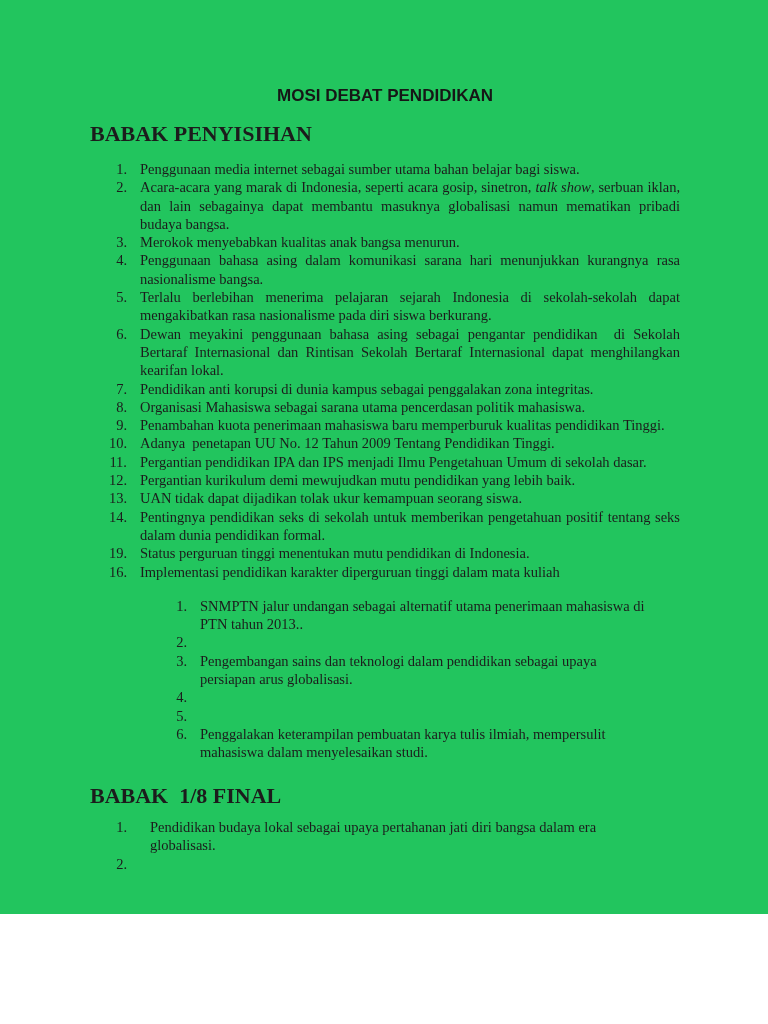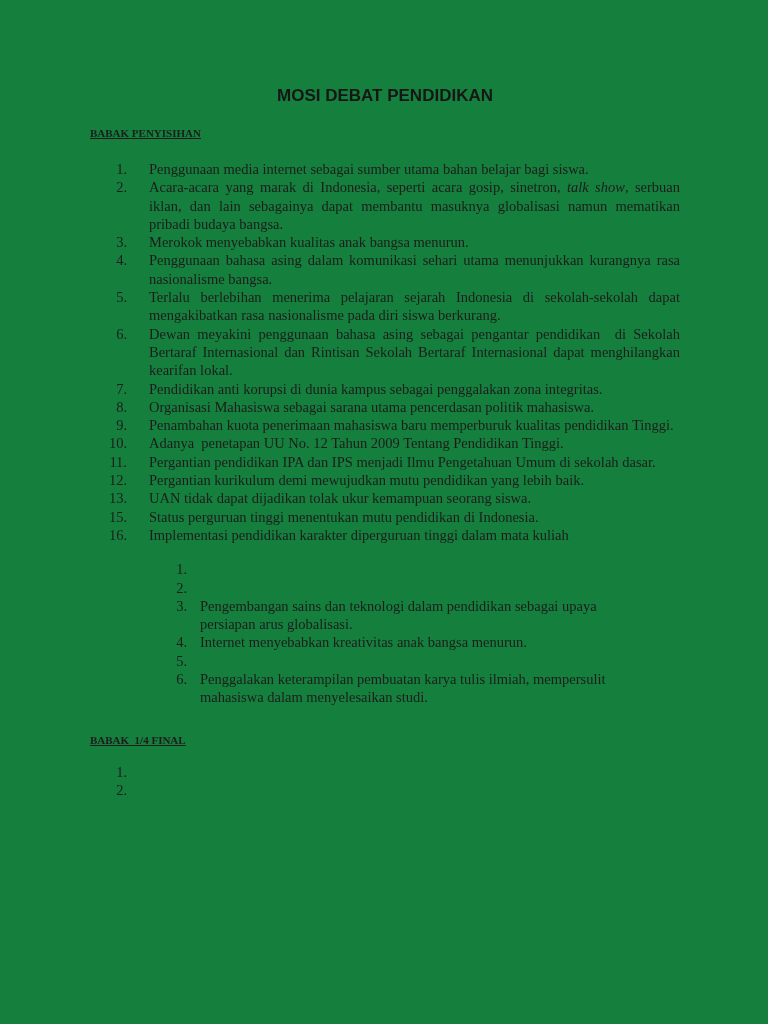--- a/index.html
+++ b/index.html
@@ -1,59 +1,58 @@
 <!DOCTYPE html>
 <html><head>
 <meta charset="utf-8">
 <style>
   html, body { margin: 0; padding: 0; background: #ffffff; }
   .page {
     position: relative;
     width: 768px;
-    height: 1024px;
+    height: 914px;
     margin: 0 auto;
-    background: #15803d;
+    background: #22c55e;
     box-sizing: border-box;
     padding: 86px 88px 0 90px;
     font-family: "Liberation Serif", "DejaVu Serif", serif;
     color: #1c1c1c;
     font-size: 14.5px;
     overflow: hidden;
   }
   .doc-title {
     margin: 0;
     font-family: "Liberation Sans", "DejaVu Sans", sans-serif;
     font-weight: 700;
     font-size: 17px;
     line-height: 20px;
     text-align: center;
     color: #161616;
     white-space: pre-wrap;
   }
   .section-heading {
     margin: 18px 0 0 0;
-    font-size: 11px;
+    font-size: 22px;
     line-height: 19px;
     font-weight: 700;
-    text-decoration: underline;
     white-space: pre-wrap;
   }
   .sub-heading {
     margin: 31px 0 0 10px;
     font-size: 14.8px;
     line-height: 19px;
     font-weight: 400;
     white-space: pre-wrap;
   }
   .list { line-height: 18.3px; }
   .list .li { display: flex; align-items: flex-start; }
   .list .num { flex: none; width: 37px; text-align: right; white-space: pre; }
   .list .txt { flex: 1; white-space: pre-wrap; }
   .list-main { margin-top: 17px; }
-  .list-main .txt { margin-left: 22px; text-align: justify; }
+  .list-main .txt { margin-left: 13px; text-align: justify; }
   .list-cadangan { margin-top: 16px; margin-left: 60px; width: 497px; }
   .list-cadangan .txt { margin-left: 13px; text-align: left; }
   .list-final { margin-top: 13px; width: 572px; line-height: 18.5px; }
   .list-final .txt { margin-left: 23px; text-align: left; }
   .heading-final { margin-top: 24px; }
   em { }
 </style>
 </head>
 <body>
 
@@ -71,21 +70,21 @@
     <div class="li">
       <span class="num">2.</span>
       <span class="txt"><span>Acara-acara yang marak di Indonesia, seperti acara gosip, sinetron, </span><em>talk show</em><span>, serbuan iklan, dan lain sebagainya dapat membantu masuknya globalisasi namun mematikan pribadi budaya bangsa.</span></span>
     </div>
     <div class="li">
       <span class="num">3.</span>
       <span class="txt">Merokok menyebabkan kualitas anak bangsa menurun.</span>
     </div>
     <div class="li">
       <span class="num">4.</span>
-      <span class="txt">Penggunaan bahasa asing dalam komunikasi sehari utama menunjukkan kurangnya rasa nasionalisme bangsa.</span>
+      <span class="txt">Penggunaan bahasa asing dalam komunikasi sarana hari menunjukkan kurangnya rasa nasionalisme bangsa.</span>
     </div>
     <div class="li">
       <span class="num">5.</span>
       <span class="txt">Terlalu berlebihan menerima pelajaran sejarah Indonesia di sekolah-sekolah dapat mengakibatkan rasa nasionalisme pada diri siswa berkurang.</span>
     </div>
     <div class="li">
       <span class="num">6.</span>
       <span class="txt">Dewan meyakini penggunaan bahasa asing sebagai pengantar pendidikan  di Sekolah Bertaraf Internasional dan Rintisan Sekolah Bertaraf Internasional dapat menghilangkan kearifan lokal.</span>
     </div>
     <div class="li">
@@ -110,58 +109,63 @@
     </div>
     <div class="li">
       <span class="num">12.</span>
       <span class="txt">Pergantian kurikulum demi mewujudkan mutu pendidikan yang lebih baik.</span>
     </div>
     <div class="li">
       <span class="num">13.</span>
       <span class="txt">UAN tidak dapat dijadikan tolak ukur kemampuan seorang siswa.</span>
     </div>
     <div class="li">
-      <span class="num">15.</span>
+      <span class="num">14.</span>
+      <span class="txt">Pentingnya pendidikan seks di sekolah untuk memberikan pengetahuan positif tentang seks dalam dunia pendidikan formal.</span>
+    </div>
+    <div class="li">
+      <span class="num">19.</span>
       <span class="txt">Status perguruan tinggi menentukan mutu pendidikan di Indonesia.</span>
     </div>
     <div class="li">
       <span class="num">16.</span>
       <span class="txt">Implementasi pendidikan karakter diperguruan tinggi dalam mata kuliah</span>
     </div>
   </div>
 
 
   <div class="list list-cadangan">
     <div class="li">
       <span class="num">1.</span>
+      <span class="txt">SNMPTN jalur undangan sebagai alternatif utama penerimaan mahasiswa di PTN tahun 2013..</span>
     </div>
     <div class="li">
       <span class="num">2.</span>
     </div>
     <div class="li">
       <span class="num">3.</span>
       <span class="txt">Pengembangan sains dan teknologi dalam pendidikan sebagai upaya persiapan arus globalisasi.</span>
     </div>
     <div class="li">
       <span class="num">4.</span>
-      <span class="txt">Internet menyebabkan kreativitas anak bangsa menurun.</span>
     </div>
     <div class="li">
       <span class="num">5.</span>
     </div>
     <div class="li">
       <span class="num">6.</span>
       <span class="txt">Penggalakan keterampilan pembuatan karya tulis ilmiah, mempersulit mahasiswa dalam menyelesaikan studi.</span>
     </div>
   </div>
 
-  <h2 class="section-heading heading-final">BABAK  1/4 FINAL</h2>
+  <h2 class="section-heading heading-final">BABAK  1/8 FINAL</h2>
 
   <div class="list list-final">
     <div class="li">
       <span class="num">1.</span>
+      <span class="txt">Pendidikan budaya lokal sebagai upaya pertahanan jati diri bangsa dalam era globalisasi.</span>
     </div>
     <div class="li">
       <span class="num">2.</span>
     </div>
   </div>
 
 </div>
 
 </body></html>

